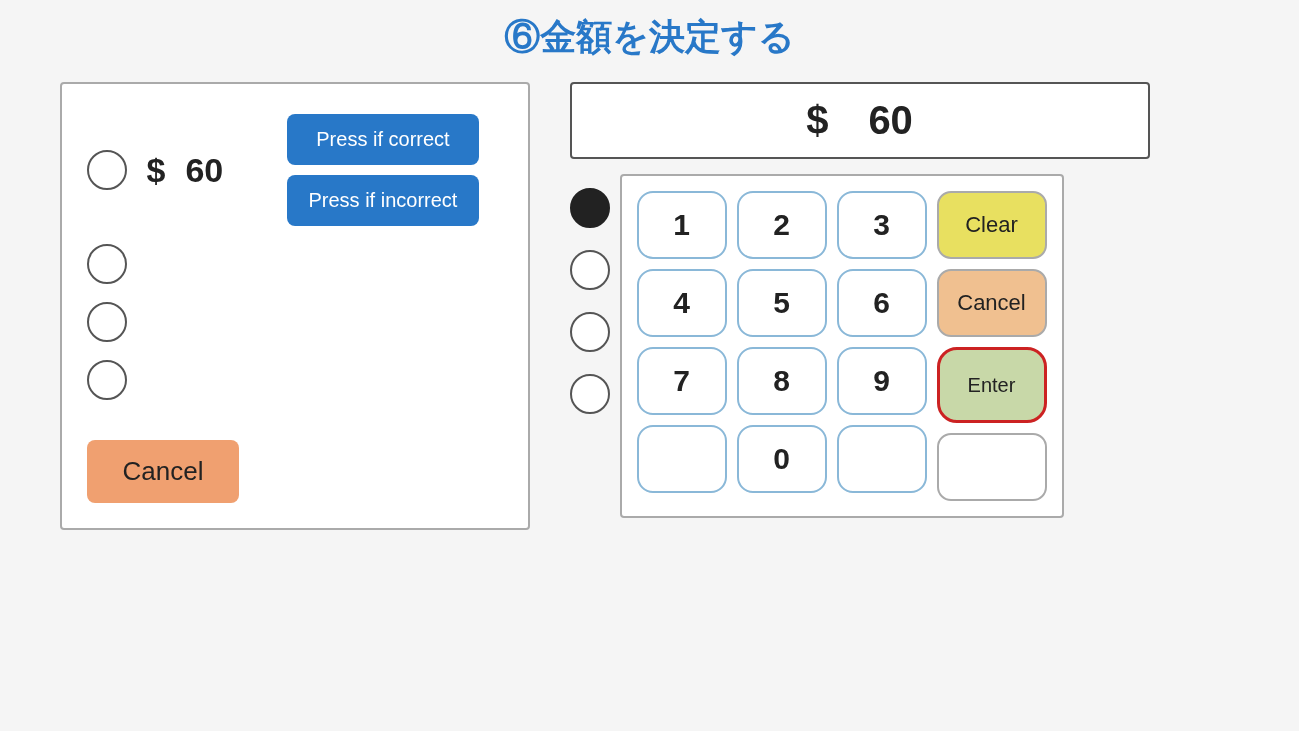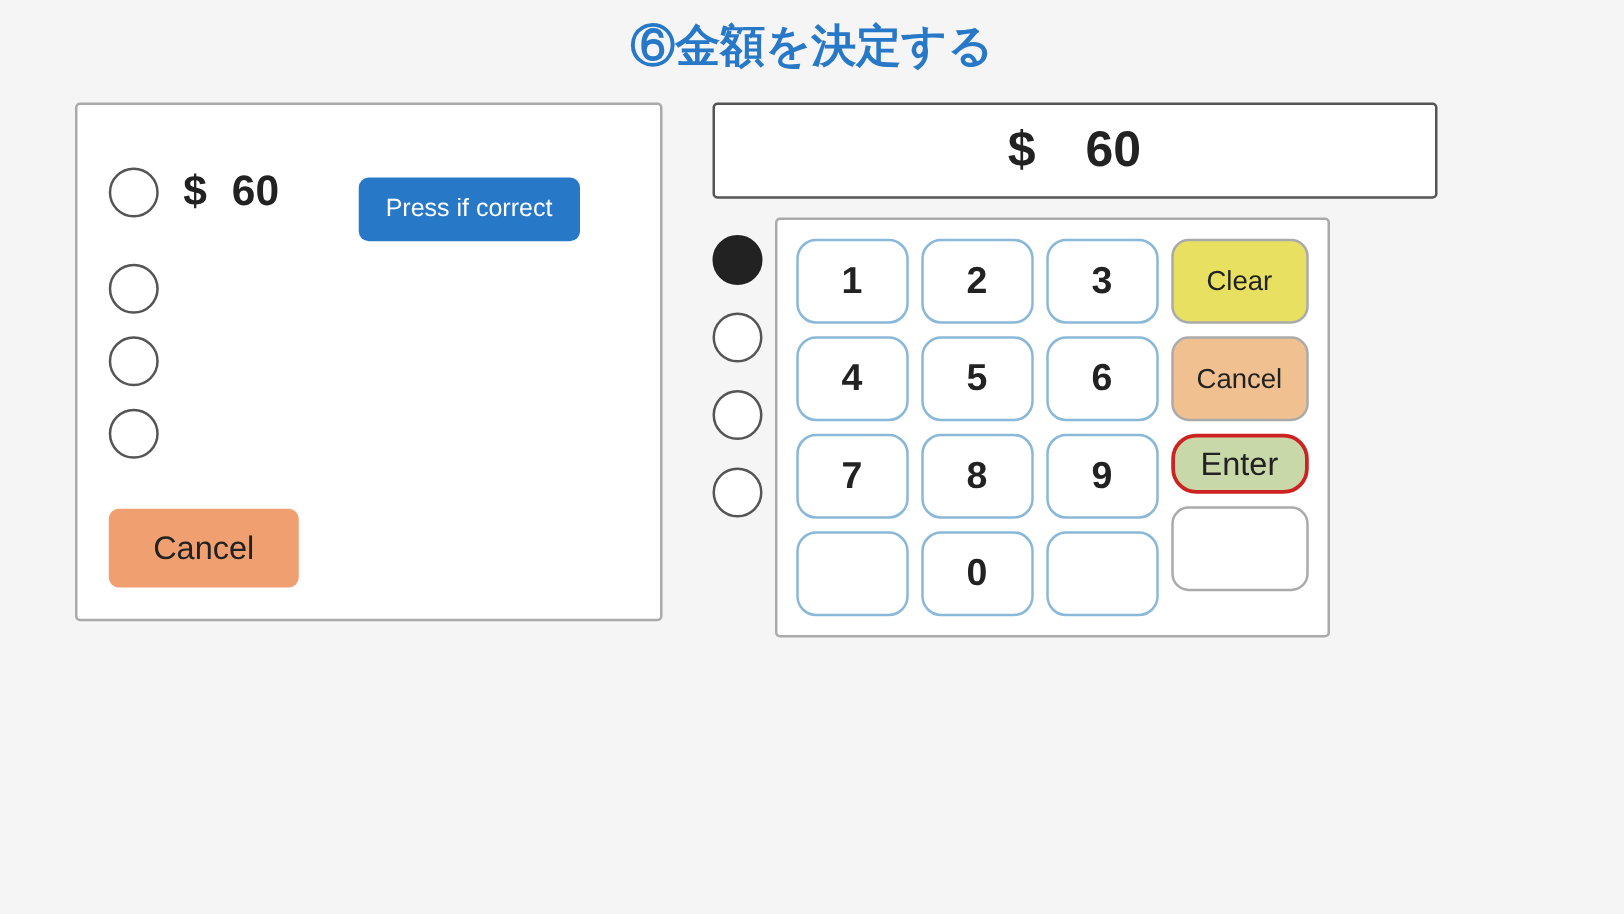--- a/index.html
+++ b/index.html
@@ -211,25 +211,25 @@
       height: 68px;
       display: flex;
       align-items: center;
       justify-content: center;
     }
 
     .btn-enter {
       background: #c8d8a8;
       border: 3px solid #cc2222;
       border-radius: 20px;
-      font-size: 26px;
+      font-size: 20px;
       color: #222;
       cursor: pointer;
       width: 110px;
-      height: 48px;
+      height: 76px;
       display: flex;
       align-items: center;
       justify-content: center;
     }
 
     .btn-empty-side {
       background: #fff;
       border: 2px solid #aaa;
       border-radius: 14px;
       width: 110px;
@@ -239,41 +239,41 @@
     .left-panel-rows {
       display: flex;
       flex-direction: column;
       gap: 10px;
     }
 
     .correct-incorrect-col {
       display: flex;
       flex-direction: column;
       gap: 10px;
-      margin-top: 28px;
     }
   </style>
 </head>
 <body>
 
 <h1 class="page-title">⑥金額を決定する</h1>
 
 <div class="main-content">
 
   <div class="left-panel">
     <div class="left-panel-rows">
 
       <div class="left-row">
         <div class="radio-circle"></div>
         <div class="amount-display">
           <span style="font-size:34px;">$</span>
           <span style="font-size:34px;">60</span>
         </div>
         <div class="correct-incorrect-col">
           <button class="btn-correct">Press if correct</button>
+          <button class="btn-incorrect">Press if incorrect</button>
         </div>
       </div>
 
       <div class="left-row" style="margin-top:8px;">
         <div class="radio-circle"></div>
       </div>
 
       <div class="left-row" style="margin-top:8px;">
         <div class="radio-circle"></div>
       </div>

